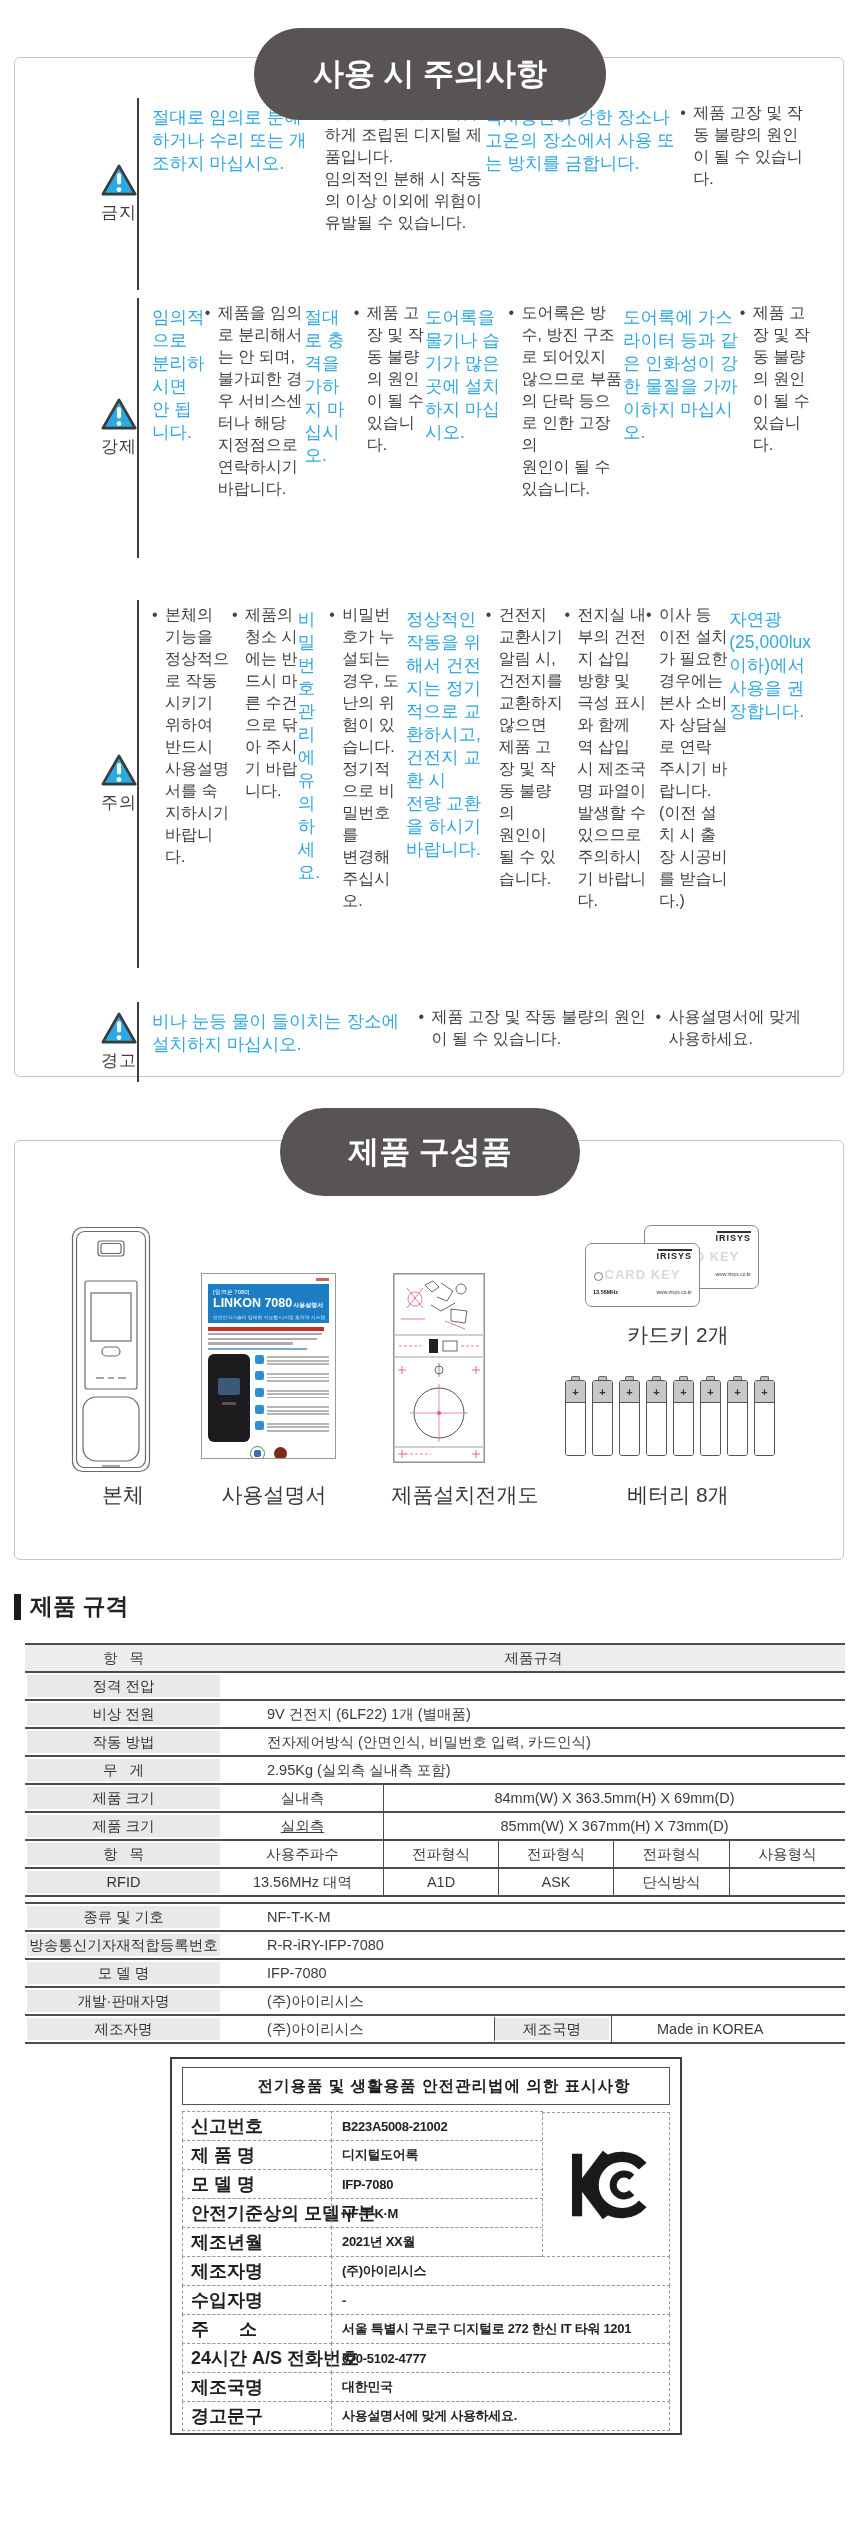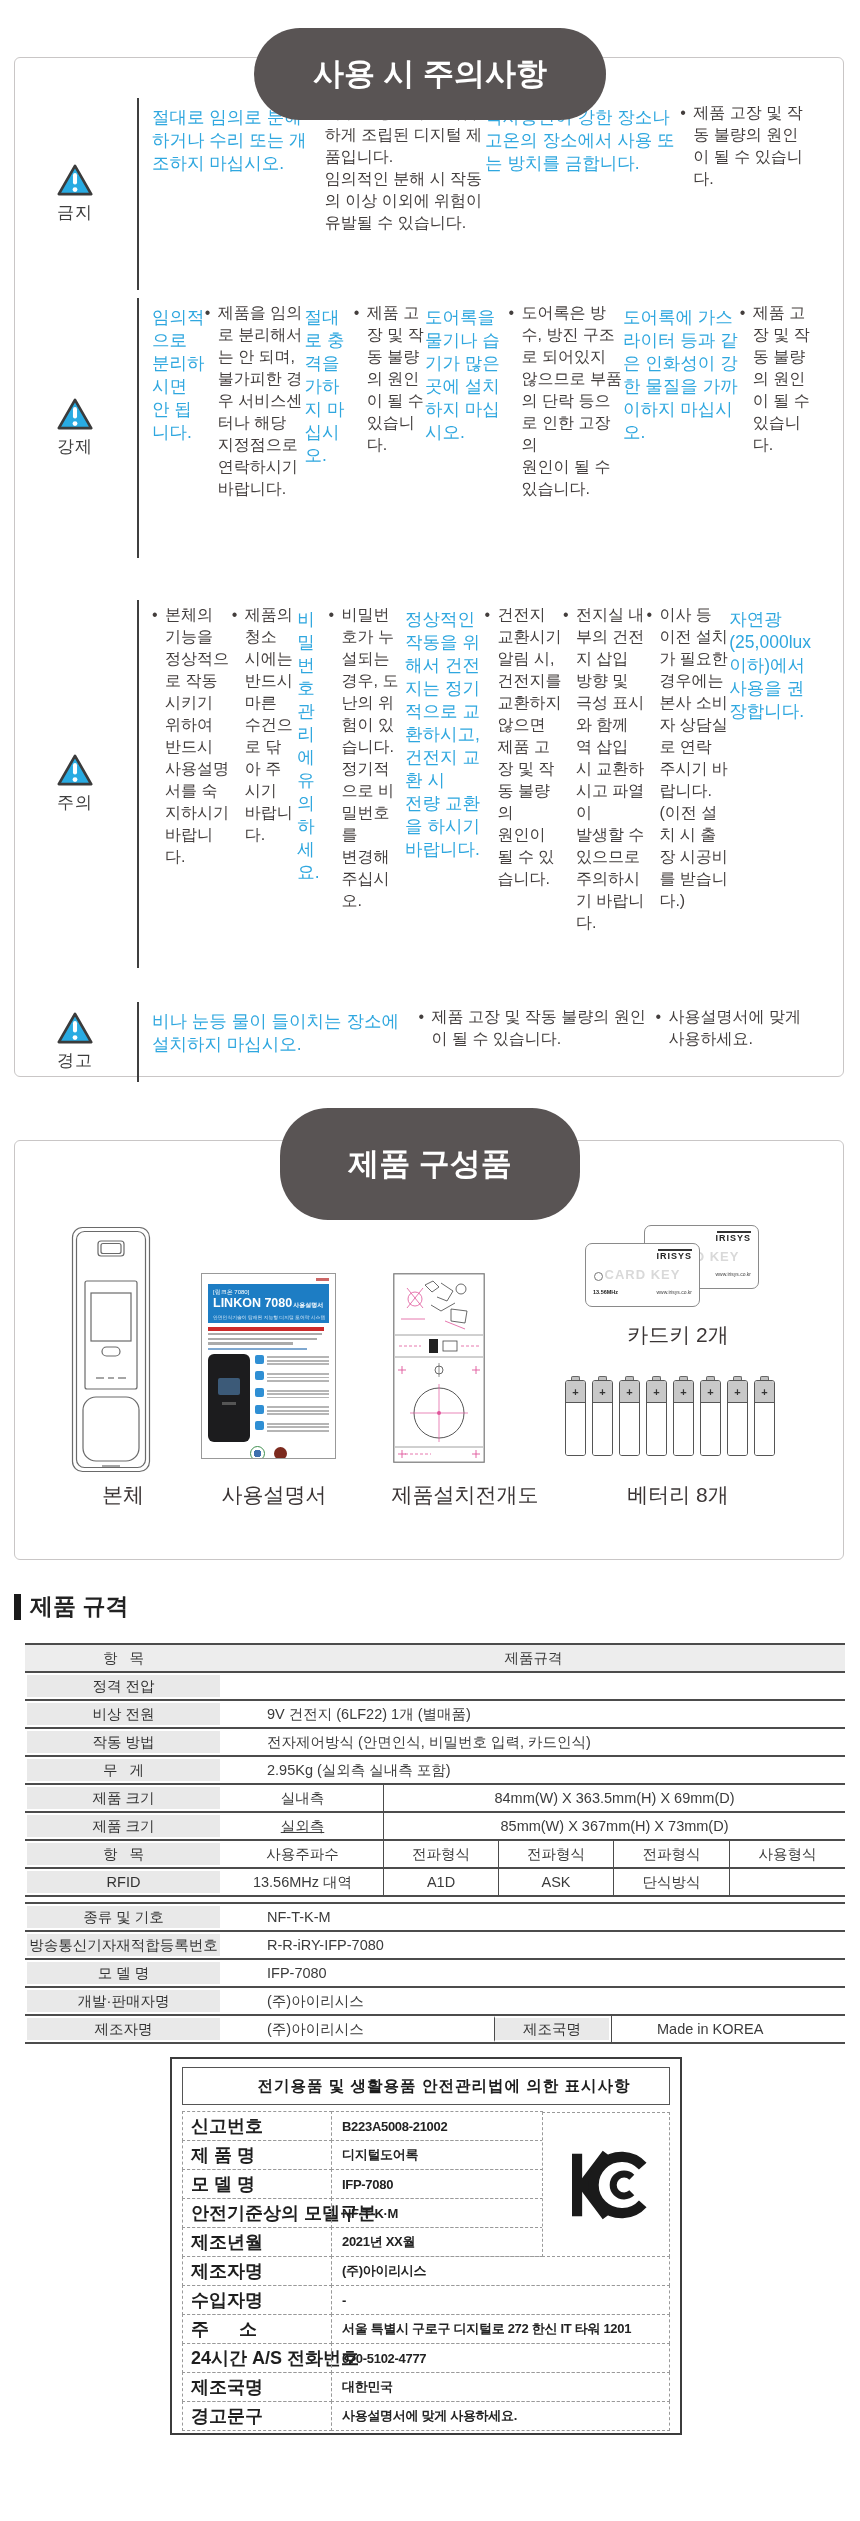--- a/index.html
+++ b/index.html
@@ -4,31 +4,31 @@
 <style>
   html,body{margin:0;padding:0;background:#fff;}
   .page{position:relative;width:860px;height:2521px;background:#fff;overflow:hidden;
         font-family:"Liberation Sans","DejaVu Sans",sans-serif;color:#3c3736;}
 
   
   .pill{position:absolute;left:50%;transform:translateX(-50%);background:#595454;color:#fff;
         border-radius:48px;display:flex;align-items:center;justify-content:center;
         font-size:31px;font-weight:bold;z-index:3;}
   .pill.p1{top:28px;width:352px;height:92px;}
-  .pill.p2{top:1108px;width:300px;height:112px;}
+  .pill.p2{top:1108px;width:300px;height:88px;}
 
   
   .cbox{position:absolute;left:14px;width:830px;border:1px solid #c9c6c6;border-radius:6px;
         background:#fff;box-sizing:border-box;}
   #box1{top:57px;height:1020px;padding:40px 18px 0 0;}
   #box2{top:1140px;height:420px;}
 
   
   .c-section{display:flex;}
-  .c-icon-col{width:122px;flex:none;display:flex;flex-direction:column;align-items:flex-start;
+  .c-icon-col{width:122px;flex:none;display:flex;flex-direction:column;align-items:flex-end;
               justify-content:center;padding-left:42px;box-sizing:border-box;}
   .c-label{font-size:17px;color:#3d3d3d;margin-top:1px;letter-spacing:1px;}
   .c-content{flex:1;border-left:2px solid #3f3f3f;padding:2px 14px 2px 13px;display:flex;
              justify-content:center;}
   .c-head{color:#2fa7df;font-size:17.5px;line-height:23px;margin:6px 0 2px;}
   .c-bullet{display:flex;font-size:16px;color:#433e3d;line-height:22px;margin:2px 0;}
   .c-bullet .mark{width:13px;flex:none;}
 
   
   #box2 .abs{position:absolute;}
@@ -248,21 +248,21 @@
             <div class="c-bullet">
               <span class="mark">•</span>
               <span class="txt">
                 <div>건전지 교환시기 알림 시, 건전지를 교환하지 않으면 제품 고장 및 작동 불량의</div>
                 <div>원인이 될 수 있습니다.</div>
               </span>
             </div>
             <div class="c-bullet">
               <span class="mark">•</span>
               <span class="txt">
-                <div>전지실 내부의 건전지 삽입 방향 및 극성 표시와 함께 역 삽입 시 교환하시고 파열이</div>
+                <div>전지실 내부의 건전지 삽입 방향 및 극성 표시와 함께 역 삽입 시 제조국명 파열이</div>
                 <div>발생할 수 있으므로 주의하시기 바랍니다.</div>
               </span>
             </div>
             <div class="c-bullet">
               <span class="mark">•</span>
               <span class="txt">
                 <div>이사 등 이전 설치가 필요한 경우에는 본사 소비자 상담실로 연락 주시기 바랍니다.</div>
                 <div>(이전 설치 시 출장 시공비를 받습니다.)</div>
               </span>
             </div>

